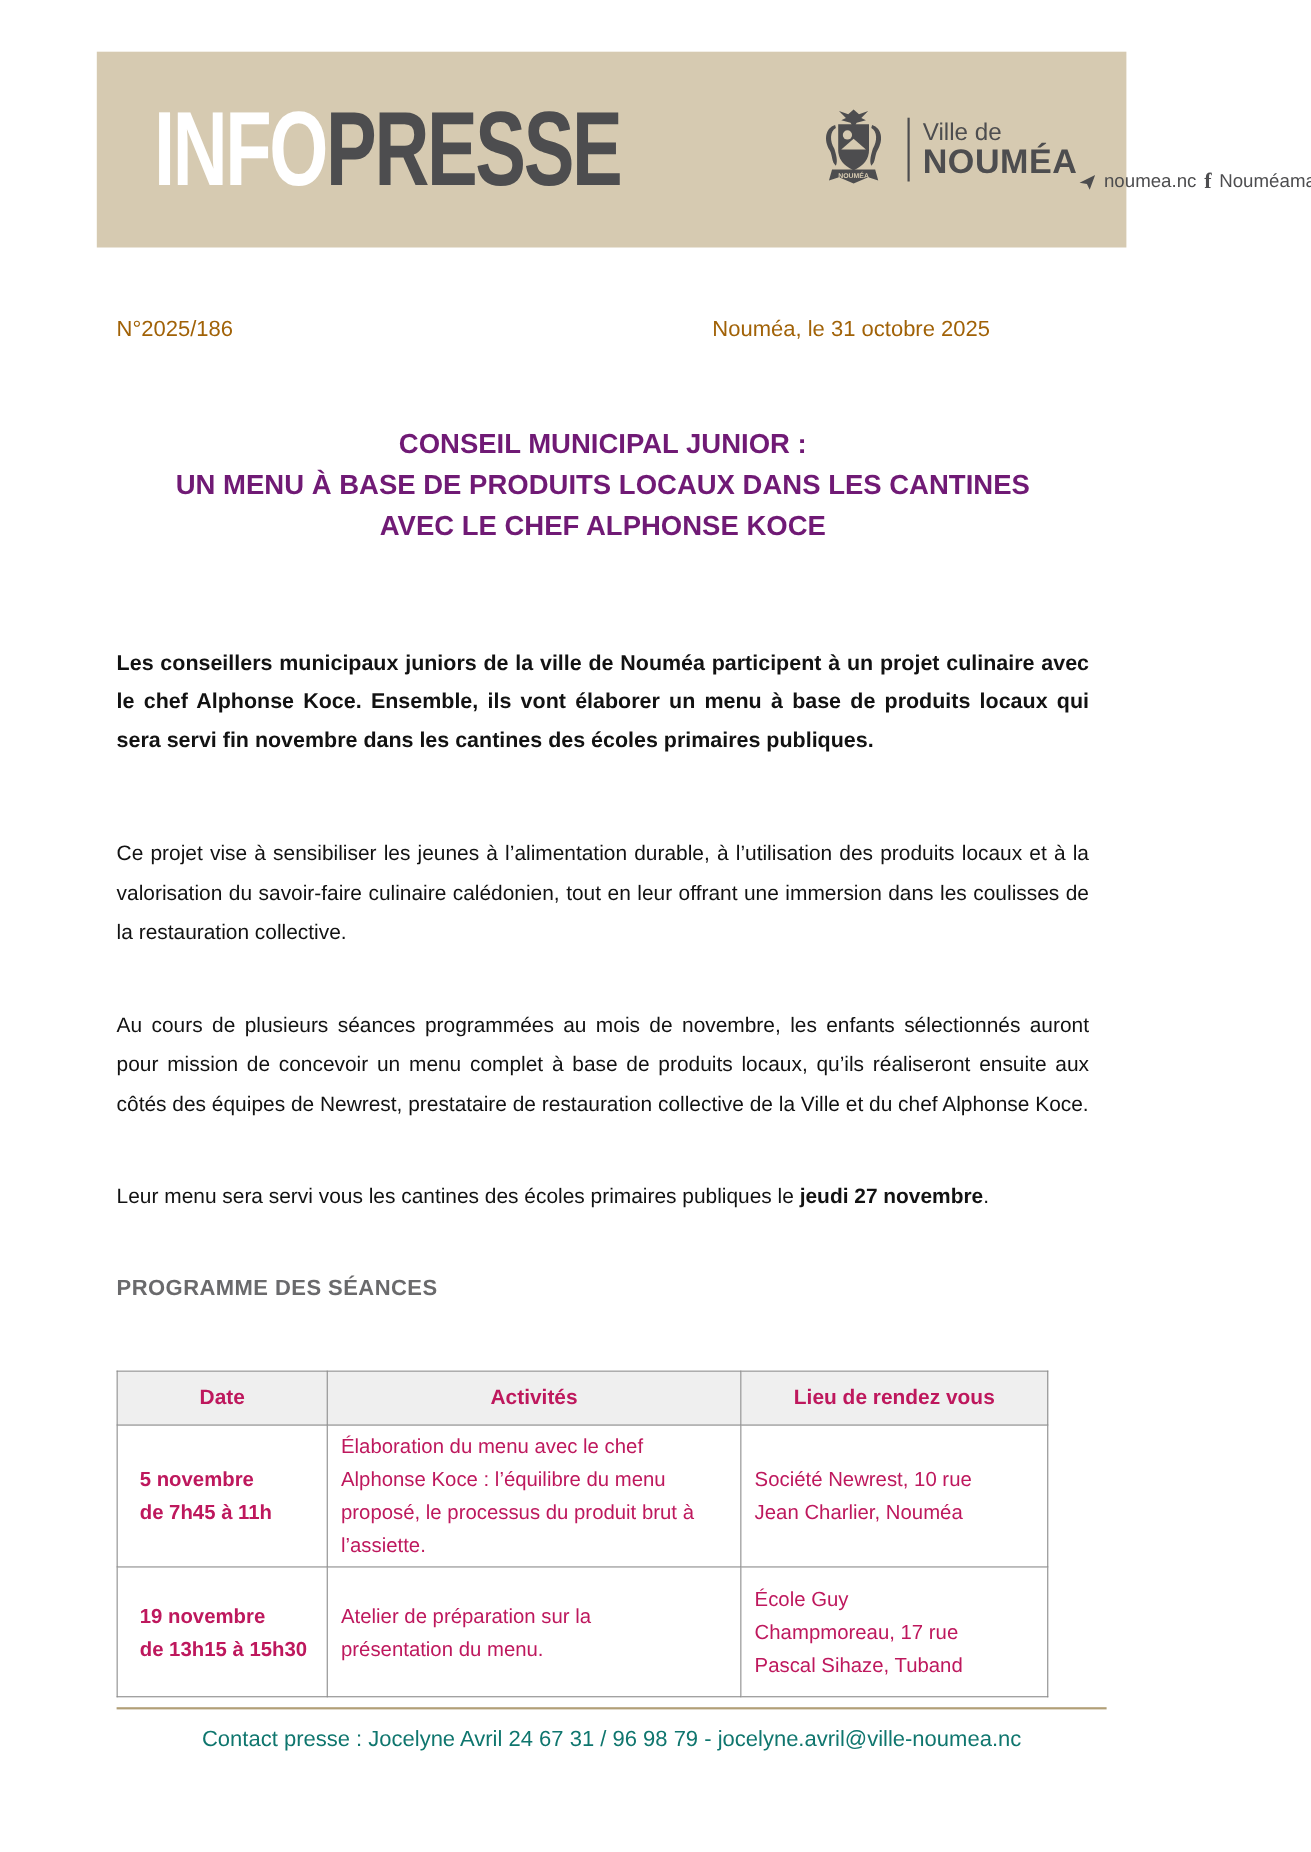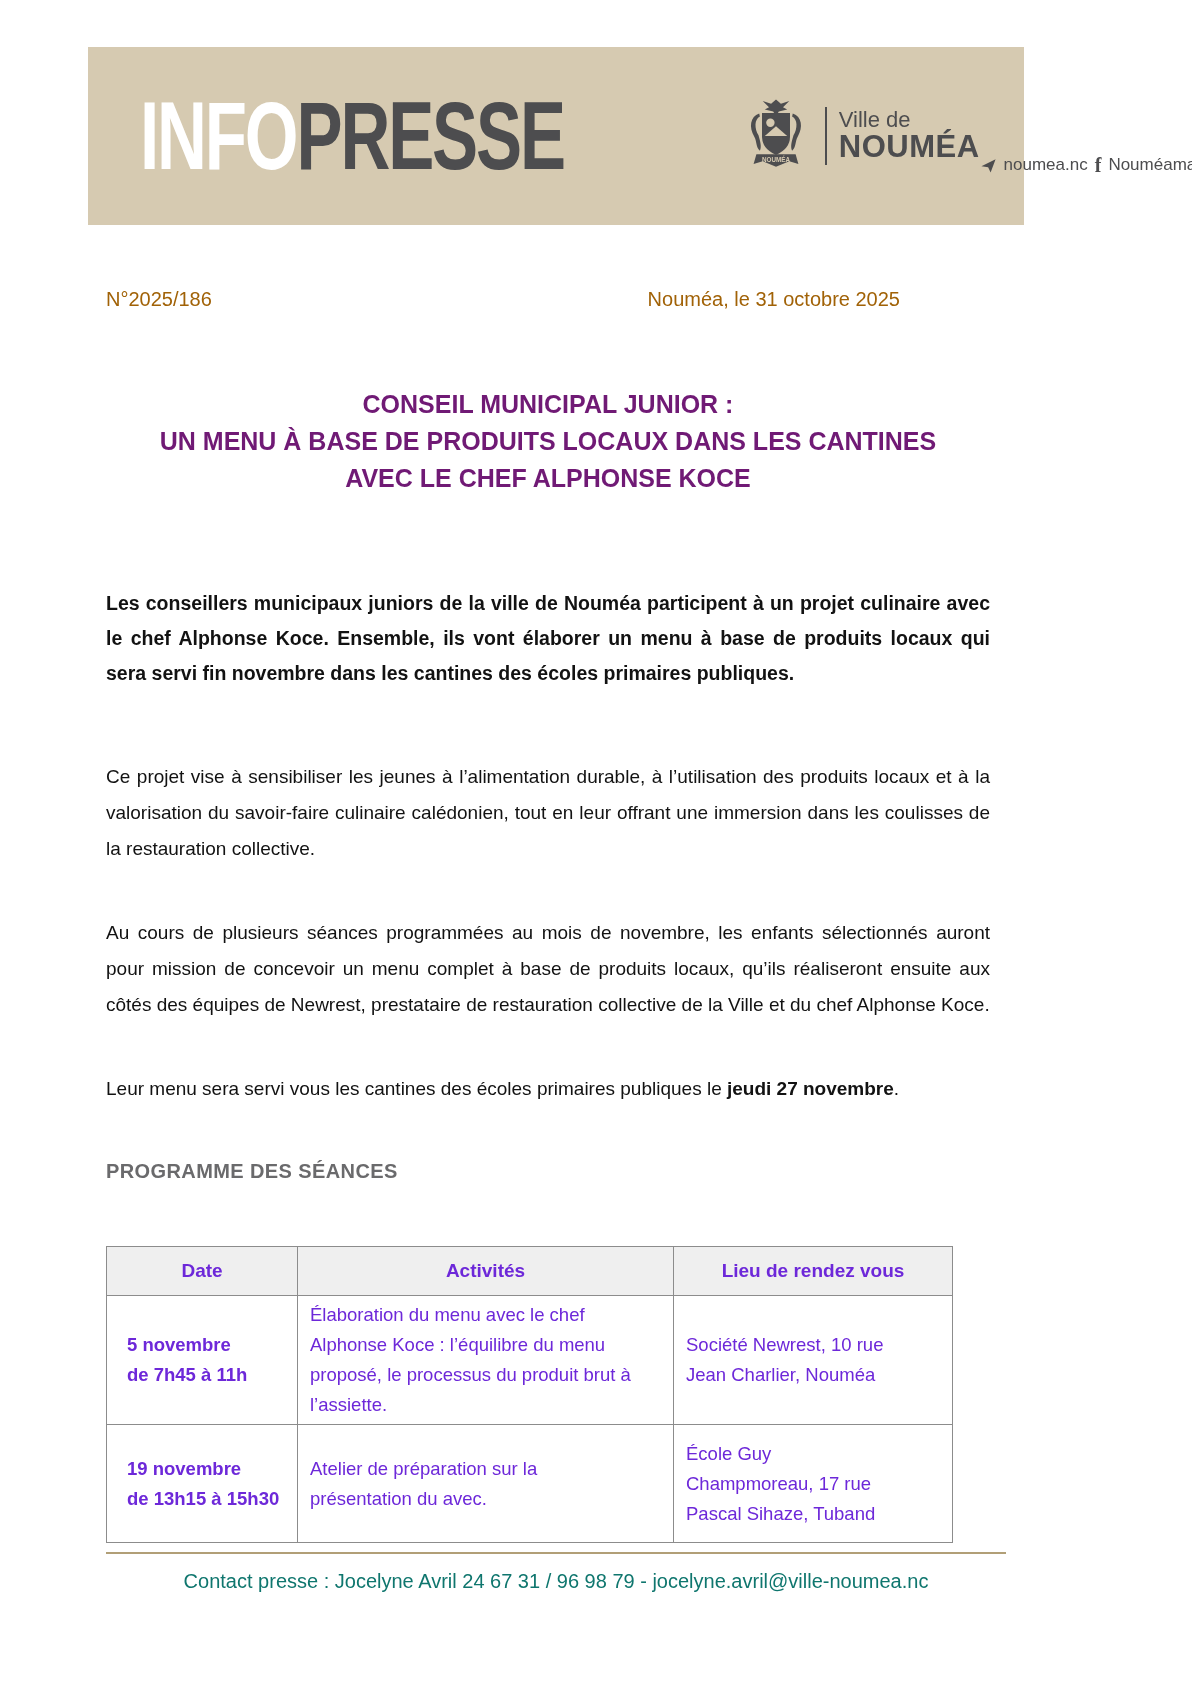--- a/index.html
+++ b/index.html
@@ -54,21 +54,21 @@
   .para-3 { top:1052px; text-align:left; }
   .para-3 b { font-weight:bold; }
 
   
   .prog-heading {
     position:absolute; left:106px; top:1160px;
     font-size:20px; font-weight:bold; color:#6a6a6c; letter-spacing:0.4px;
   }
   table.prog {
     position:absolute; left:106px; top:1246px; width:846px;
-    border-collapse:collapse; table-layout:fixed; color:#6d28d9;
+    border-collapse:collapse; table-layout:fixed; color:#be185d;
   }
   table.prog th, table.prog td { border:1.5px solid #8c8c8c; }
   table.prog th {
     height:46px; background:#efefef; font-size:19px; font-weight:bold; text-align:center;
   }
   col.c-date { width:191px; } col.c-act { width:376px; } col.c-loc { width:279px; }
   table.prog td { font-size:18.5px; line-height:30px; vertical-align:middle; }
   td.cell-date { font-weight:bold; padding:6px 8px 6px 20px; }
   td.cell-act  { padding:4px 30px 4px 12px; vertical-align:top; }
   tr.row-2 td.cell-act { vertical-align:middle; padding-top:4px; }
@@ -166,21 +166,21 @@
           <div>de 7h45 à 11h</div>
         </td>
         <td class="cell-act">Élaboration du menu avec le chef Alphonse Koce : l’équilibre du menu proposé, le processus du produit brut à l’assiette.</td>
         <td class="cell-loc">Société Newrest, 10 rue Jean Charlier, Nouméa</td>
       </tr>
       <tr class="row-2">
         <td class="cell-date">
           <div>19 novembre</div>
           <div>de 13h15 à 15h30</div>
         </td>
-        <td class="cell-act">Atelier de préparation sur la présentation du avec.</td>
+        <td class="cell-act">Atelier de préparation sur la présentation du menu.</td>
         <td class="cell-loc">École Guy Champmoreau, 17 rue Pascal Sihaze, Tuband</td>
       </tr>
     </tbody>
   </table>
 
   <div class="footer-rule"></div>
   <div class="footer-text">Contact presse : Jocelyne Avril 24 67 31 / 96 98 79  - jocelyne.avril@ville-noumea.nc</div>
 
 </div>
 

